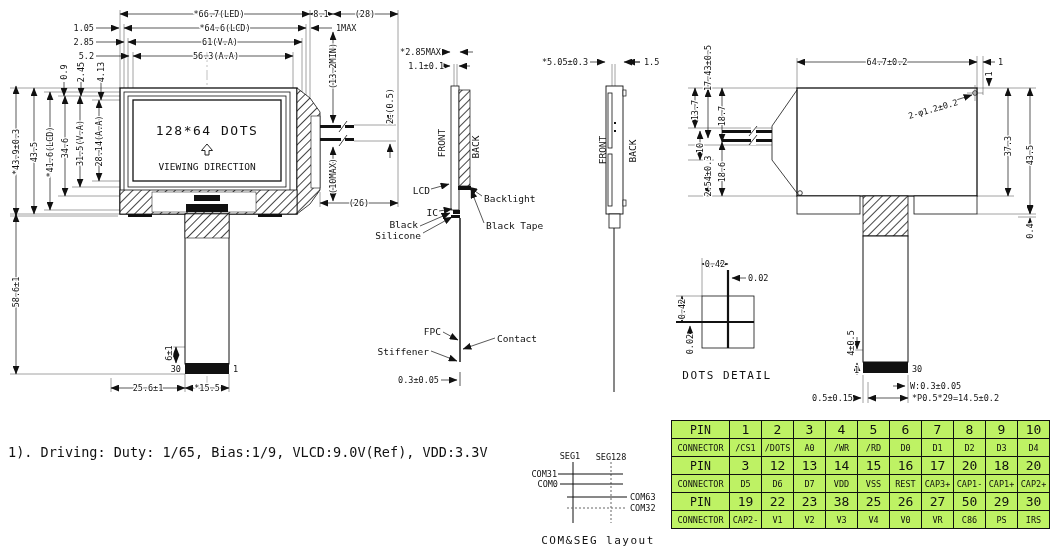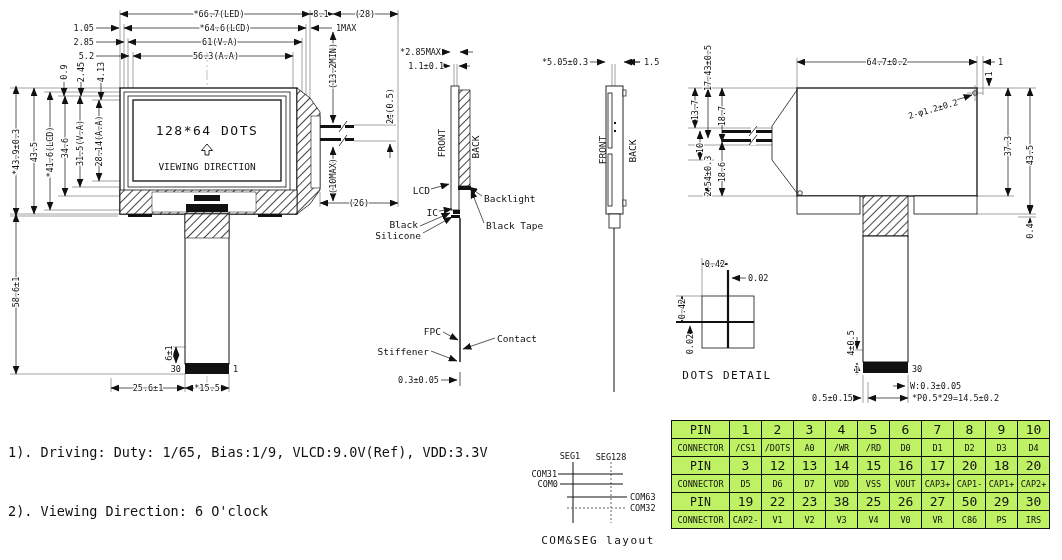--- a/index.html
+++ b/index.html
@@ -330,21 +330,20 @@
     <text class="dmt en" x="557" y="474">COM31</text>
     <text class="dmt en" x="558" y="484">COM0</text>
     <text class="dmt st" x="630" y="497">COM63</text>
     <text class="dmt st" x="630" y="508">COM32</text>
     <text class="cap" x="598" y="540">COM&amp;SEG layout</text>
   </g>
 </svg>
 
   <div class="notes">
     <div class="note-line">1). Driving: Duty: 1/65, Bias:1/9, VLCD:9.0V(Ref), VDD:3.3V</div>
-    <div class="note-line">2). Viewing Direction: 6 O'clock</div>
     
     
     
     
     
   </div>
 
   <table id="pintable">
     <colgroup>
       <col style="width:58px">
@@ -399,21 +398,21 @@
           <td>18</td>
           <td>20</td>
         </tr>
         <tr class="row-conn">
           <td>CONNECTOR</td>
           <td>D5</td>
           <td>D6</td>
           <td>D7</td>
           <td>VDD</td>
           <td>VSS</td>
-          <td>VOUT</td>
+          <td>REST</td>
           <td>CAP3+</td>
           <td>CAP1-</td>
           <td>CAP1+</td>
           <td>CAP2+</td>
         </tr>
         <tr class="row-pin">
           <td>PIN</td>
           <td>19</td>
           <td>22</td>
           <td>23</td>

